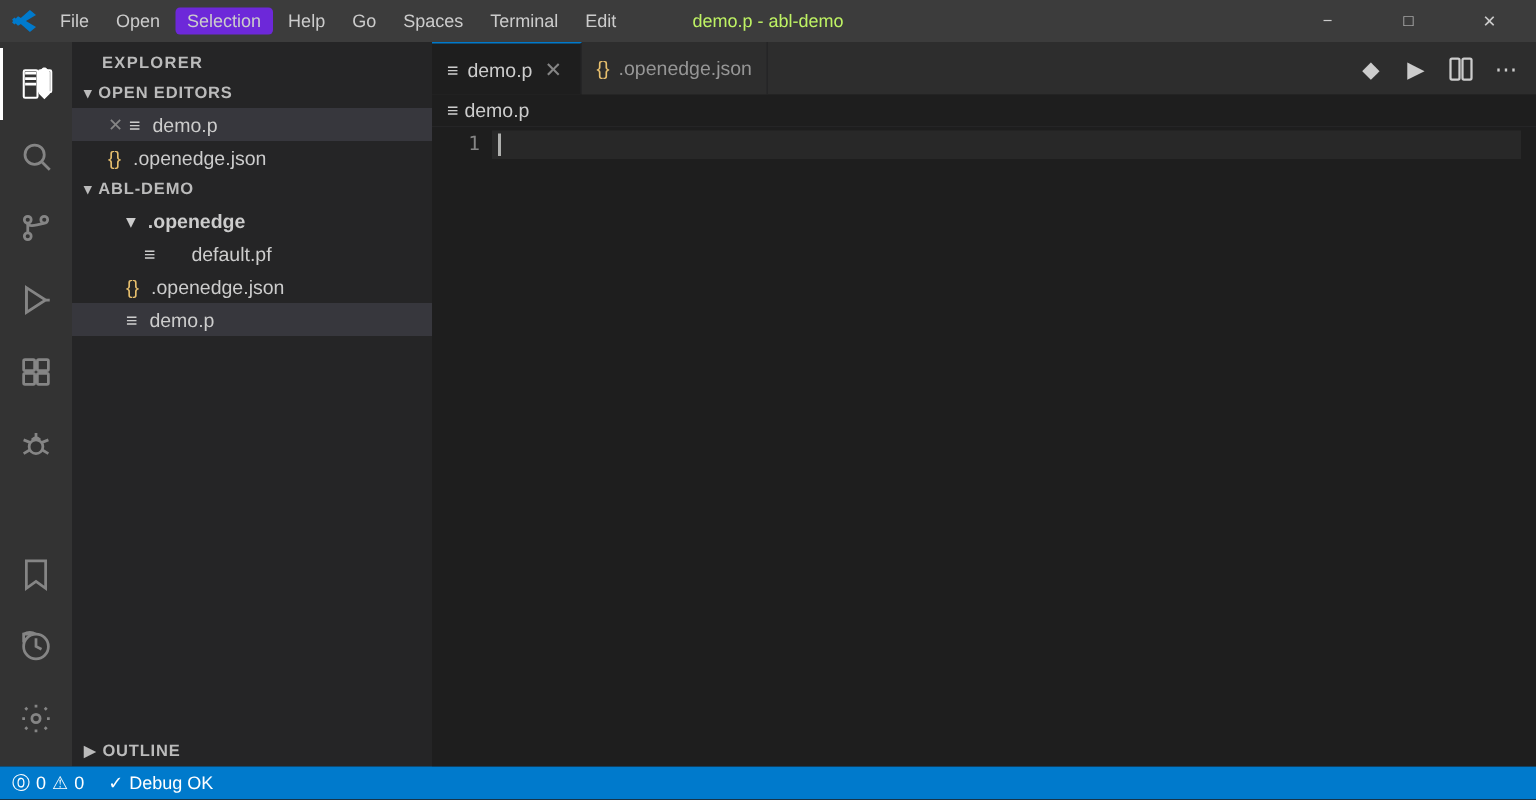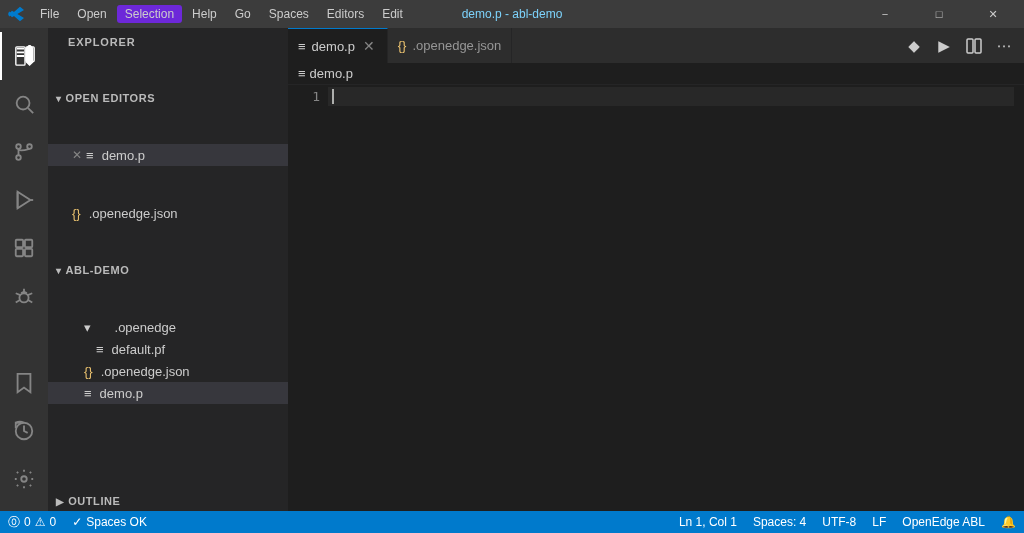--- a/index.html
+++ b/index.html
@@ -41,21 +41,21 @@
     .menu-item {
       padding: 2px 8px;
       cursor: pointer;
       border-radius: 3px;
       font-size: 12px;
       color: #cccccc;
     }
     .menu-item.active { background: #6d28d9; }
     #titlebar-center {
       font-size: 12px;
-      color: #7dd3fc;
+      color: #bef264;
       position: absolute;
       left: 50%;
       transform: translateX(-50%);
     }
     #titlebar-right {
       display: flex;
       align-items: center;
       gap: 8px;
     }
     .win-btn {
@@ -110,21 +110,20 @@
     }
 
     
     #sidebar {
       width: 240px;
       background: #252526;
       display: flex;
       flex-direction: column;
       flex-shrink: 0;
       overflow: hidden;
-      gap: 36px;
     }
     #sidebar-header {
       padding: 8px 12px 4px 20px;
       font-size: 11px;
       font-weight: 700;
       letter-spacing: 0.08em;
       color: #bbbbbb;
       text-transform: uppercase;
     }
     .section-header {
@@ -344,21 +343,21 @@
       <path fill="#007acc" d="M74.7 4.2L24.5 47.9 10 35 0 45l25 25L100 25z"></path>
       <path fill="#007acc" d="M74.7 95.8L24.5 52.1 10 65 0 55l25-25L100 75z"></path>
     </svg>
     <div id="menu-bar">
       <span class="menu-item">File</span>
       <span class="menu-item">Open</span>
       <span class="menu-item active">Selection</span>
       <span class="menu-item">Help</span>
       <span class="menu-item">Go</span>
       <span class="menu-item">Spaces</span>
-      <span class="menu-item">Editors</span>
+      <span class="menu-item">Terminal</span>
       <span class="menu-item">Edit</span>
     </div>
   </div>
   <div id="titlebar-center">demo.p - abl-demo</div>
   <div id="titlebar-right">
     <div class="win-btn">−</div>
     <div class="win-btn">□</div>
     <div class="win-btn" id="close-btn">✕</div>
   </div>
 </div>
@@ -454,25 +453,25 @@
       <span style="margin-left:4px;">.openedge.json</span>
     </div>
 
     <div class="section-header">
       <span class="chevron">▾</span>
       <span>ABL-DEMO</span>
     </div>
     <div class="file-tree">
       <div class="tree-item indent-2">
         <span class="icon">▾</span>
-        <span style="margin-left:20px;">.openedge</span>
+        <span style="margin-left:4px;font-weight:bold;">.openedge</span>
       </div>
       <div class="tree-item indent-3">
         <span class="icon" style="color:#cccccc;">≡</span>
-        <span style="margin-left:4px;">default.pf</span>
+        <span style="margin-left:20px;">default.pf</span>
       </div>
       <div class="tree-item indent-2">
         <span class="icon" style="color:#e8c06e;">{}</span>
         <span style="margin-left:4px;">.openedge.json</span>
       </div>
       <div class="tree-item indent-2 active" style="background:#37373d;">
         <span class="icon" style="color:#cccccc;">≡</span>
         <span style="margin-left:4px;">demo.p</span>
       </div>
     </div>
@@ -534,36 +533,16 @@
 <div id="statusbar">
   <div id="statusbar-left">
     <div class="statusbar-item">
       <span>⓪</span>
       <span>0</span>
       <span>⚠</span>
       <span>0</span>
     </div>
     <div class="statusbar-item">
       <span>✓</span>
-      <span>Spaces OK</span>
-    </div>
-  </div>
-  <div id="statusbar-right">
-    <div class="statusbar-item">
-      <span>Ln 1, Col 1</span>
-    </div>
-    <div class="statusbar-item">
-      <span>Spaces: 4</span>
-    </div>
-    <div class="statusbar-item">
-      <span>UTF-8</span>
-    </div>
-    <div class="statusbar-item">
-      <span>LF</span>
-    </div>
-    <div class="statusbar-item">
-      <span>OpenEdge ABL</span>
-    </div>
-    <div class="statusbar-item">
-      <span>🔔</span>
+      <span>Debug OK</span>
     </div>
   </div>
 </div>
 
 </body></html>

